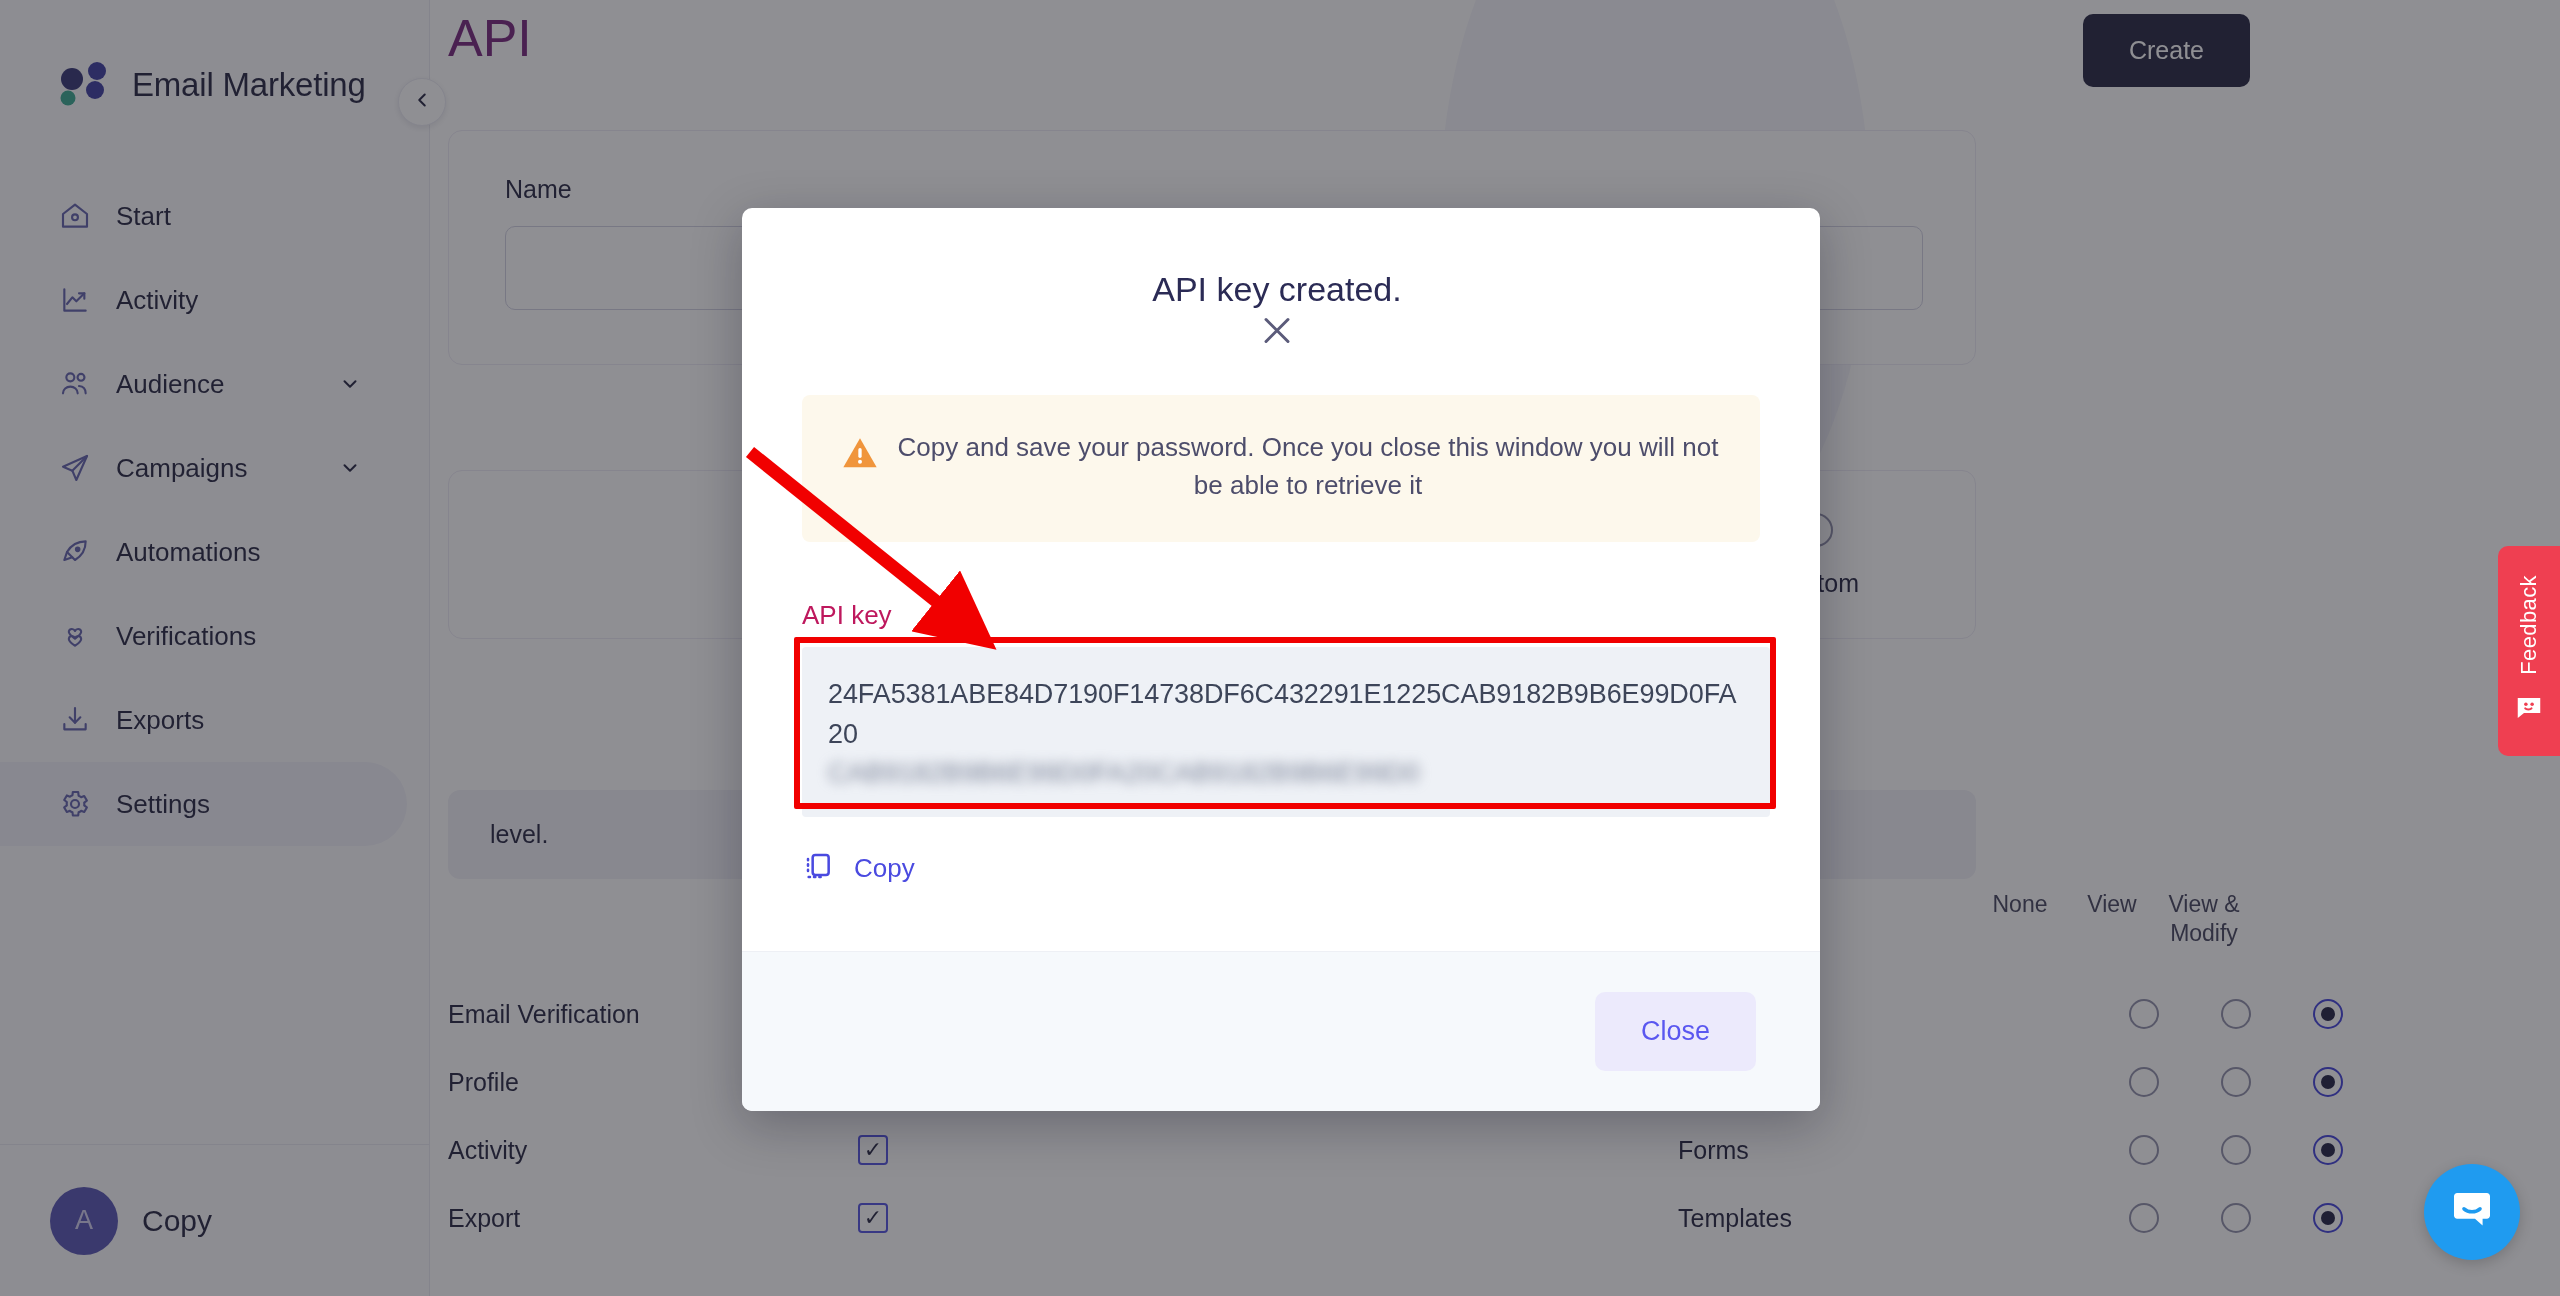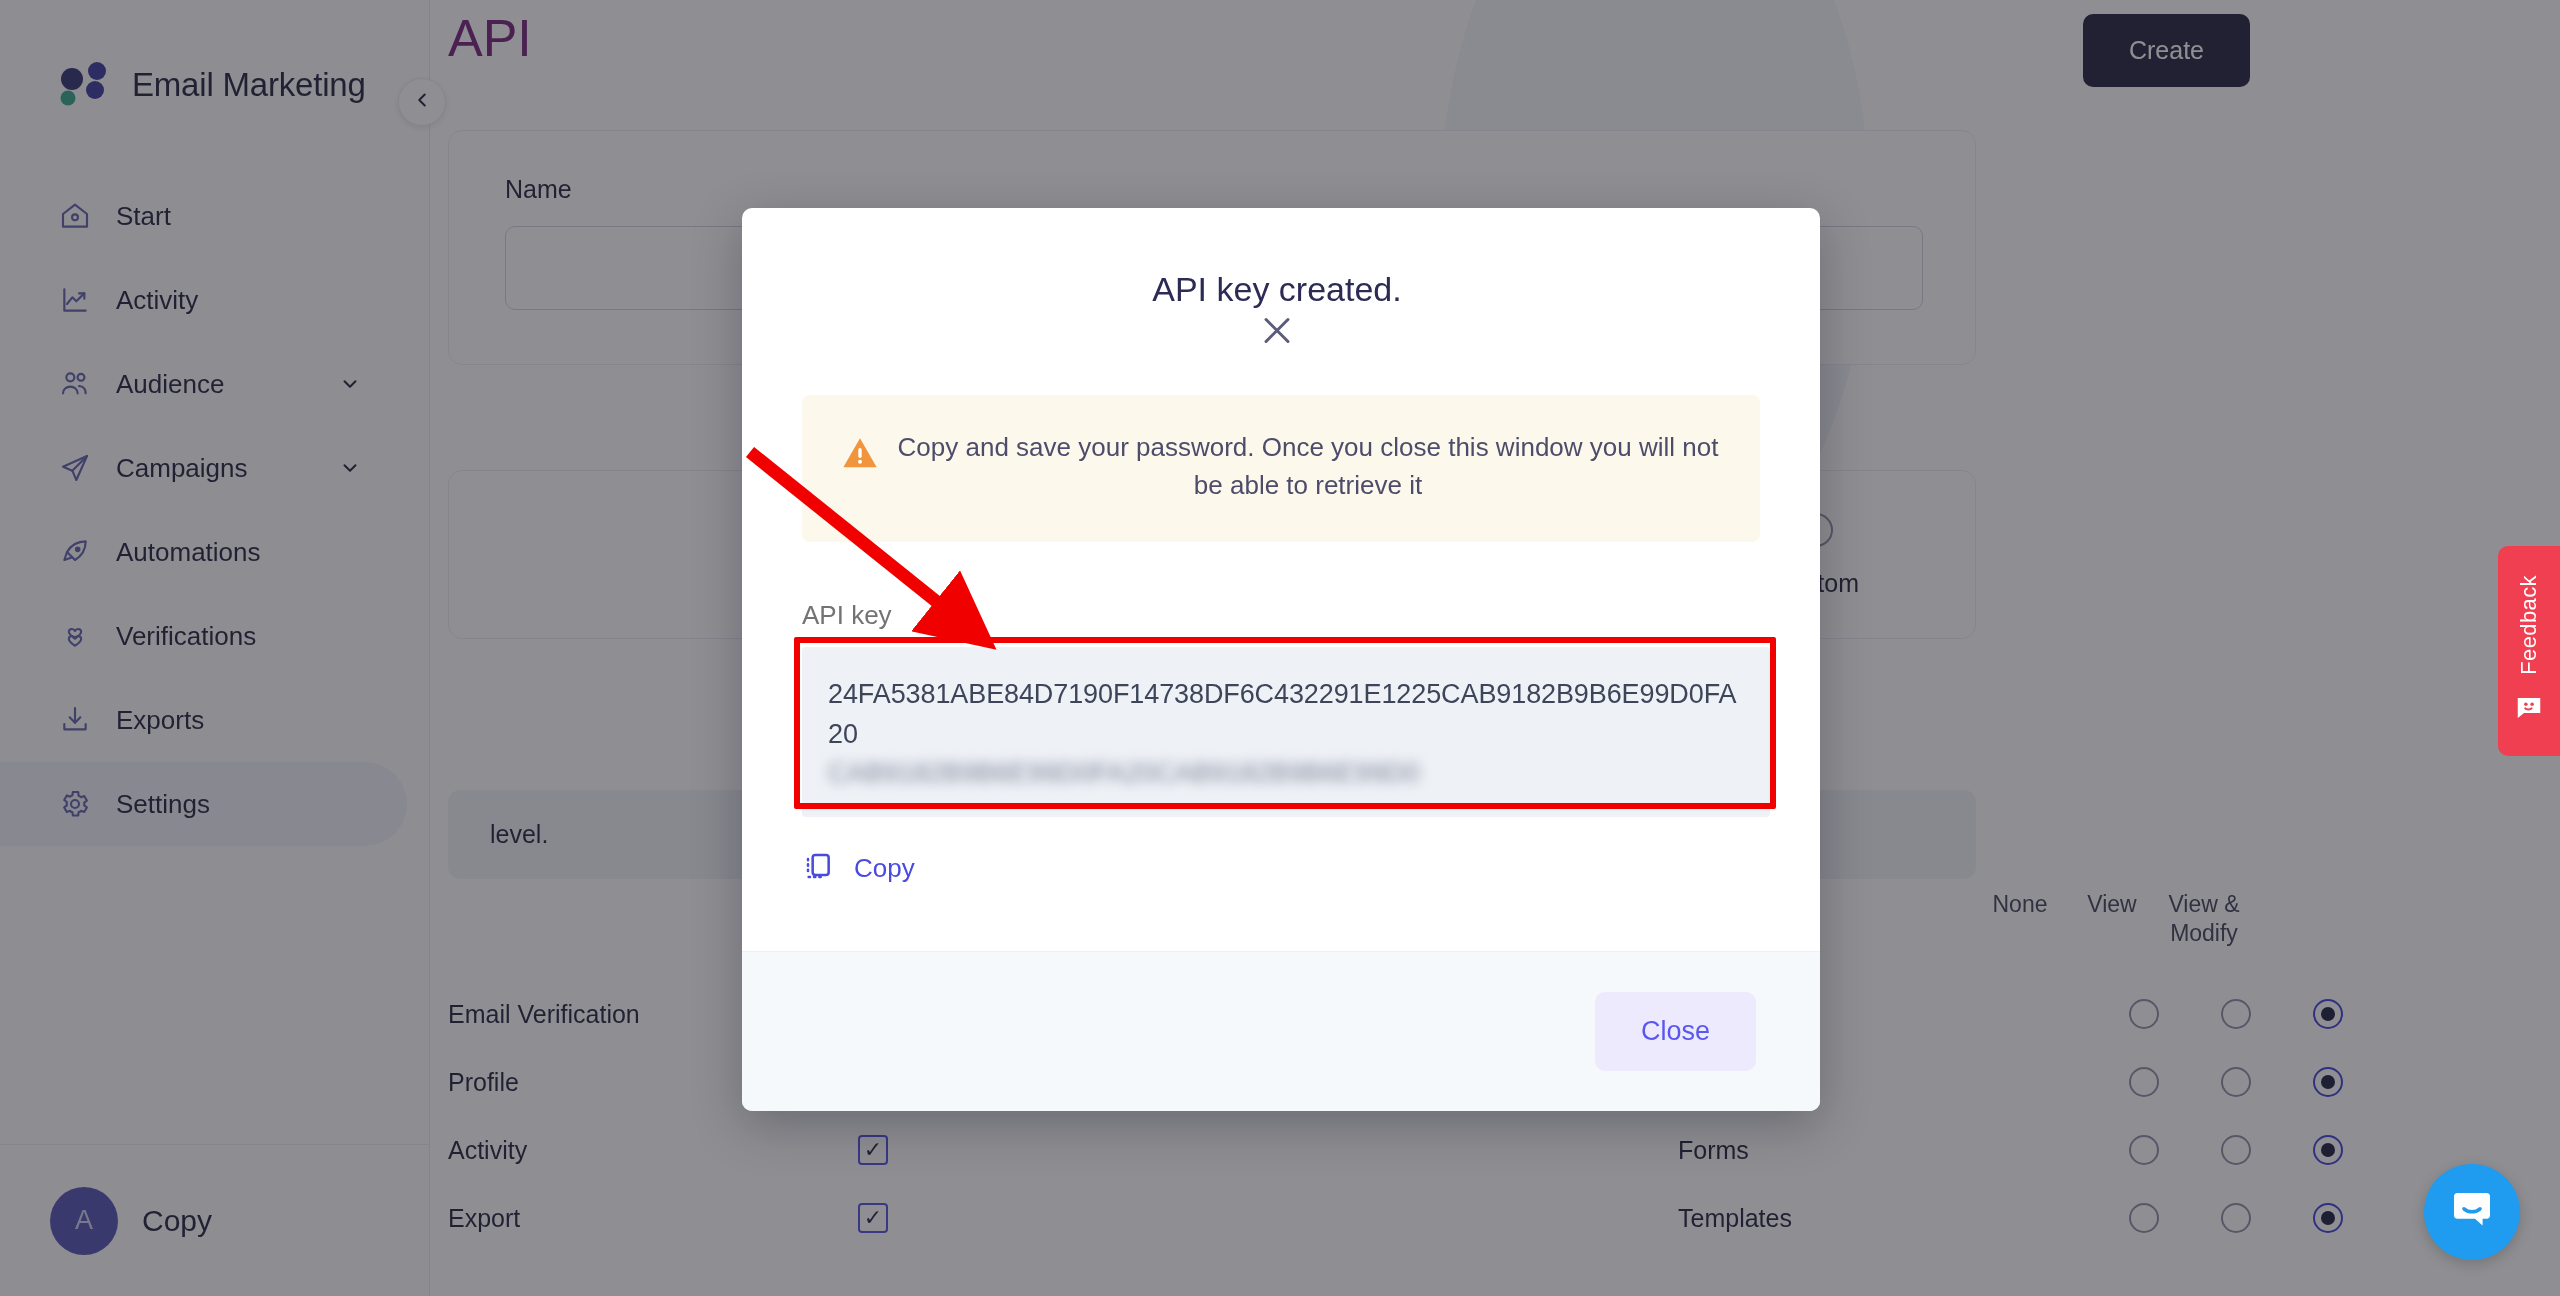--- a/index.html
+++ b/index.html
@@ -188,21 +188,21 @@
   .modal-body { padding: 24px 60px 64px; }
   .warn {
     background: #fdf8ec; border-radius: 8px;
     display: flex; gap: 16px; align-items: flex-start;
     padding: 34px 40px 38px 38px;
     text-align: center;
   }
   .warn-ico { flex: none; width: 40px; height: 40px; margin-top: 4px; }
   .warn-text { font-size: 26px; line-height: 1.45; color: #4d4d6b; }
 
-  .key-label { font-size: 26px; color: #737373; margin: 58px 0 16px; }
+  .key-label { font-size: 26px; color: #be185d; margin: 58px 0 16px; }
   .key-box-wrap { position: relative; }
   .key-outline {
     position: absolute; left: -8px; top: -10px;
     width: 982px; height: 172px;
     border: 6px solid #f10000; border-radius: 2px;
     pointer-events: none; z-index: 5;
   }
   .key-box {
     width: 968px; min-height: 152px;
     background: #eef1f6; border-radius: 4px;

